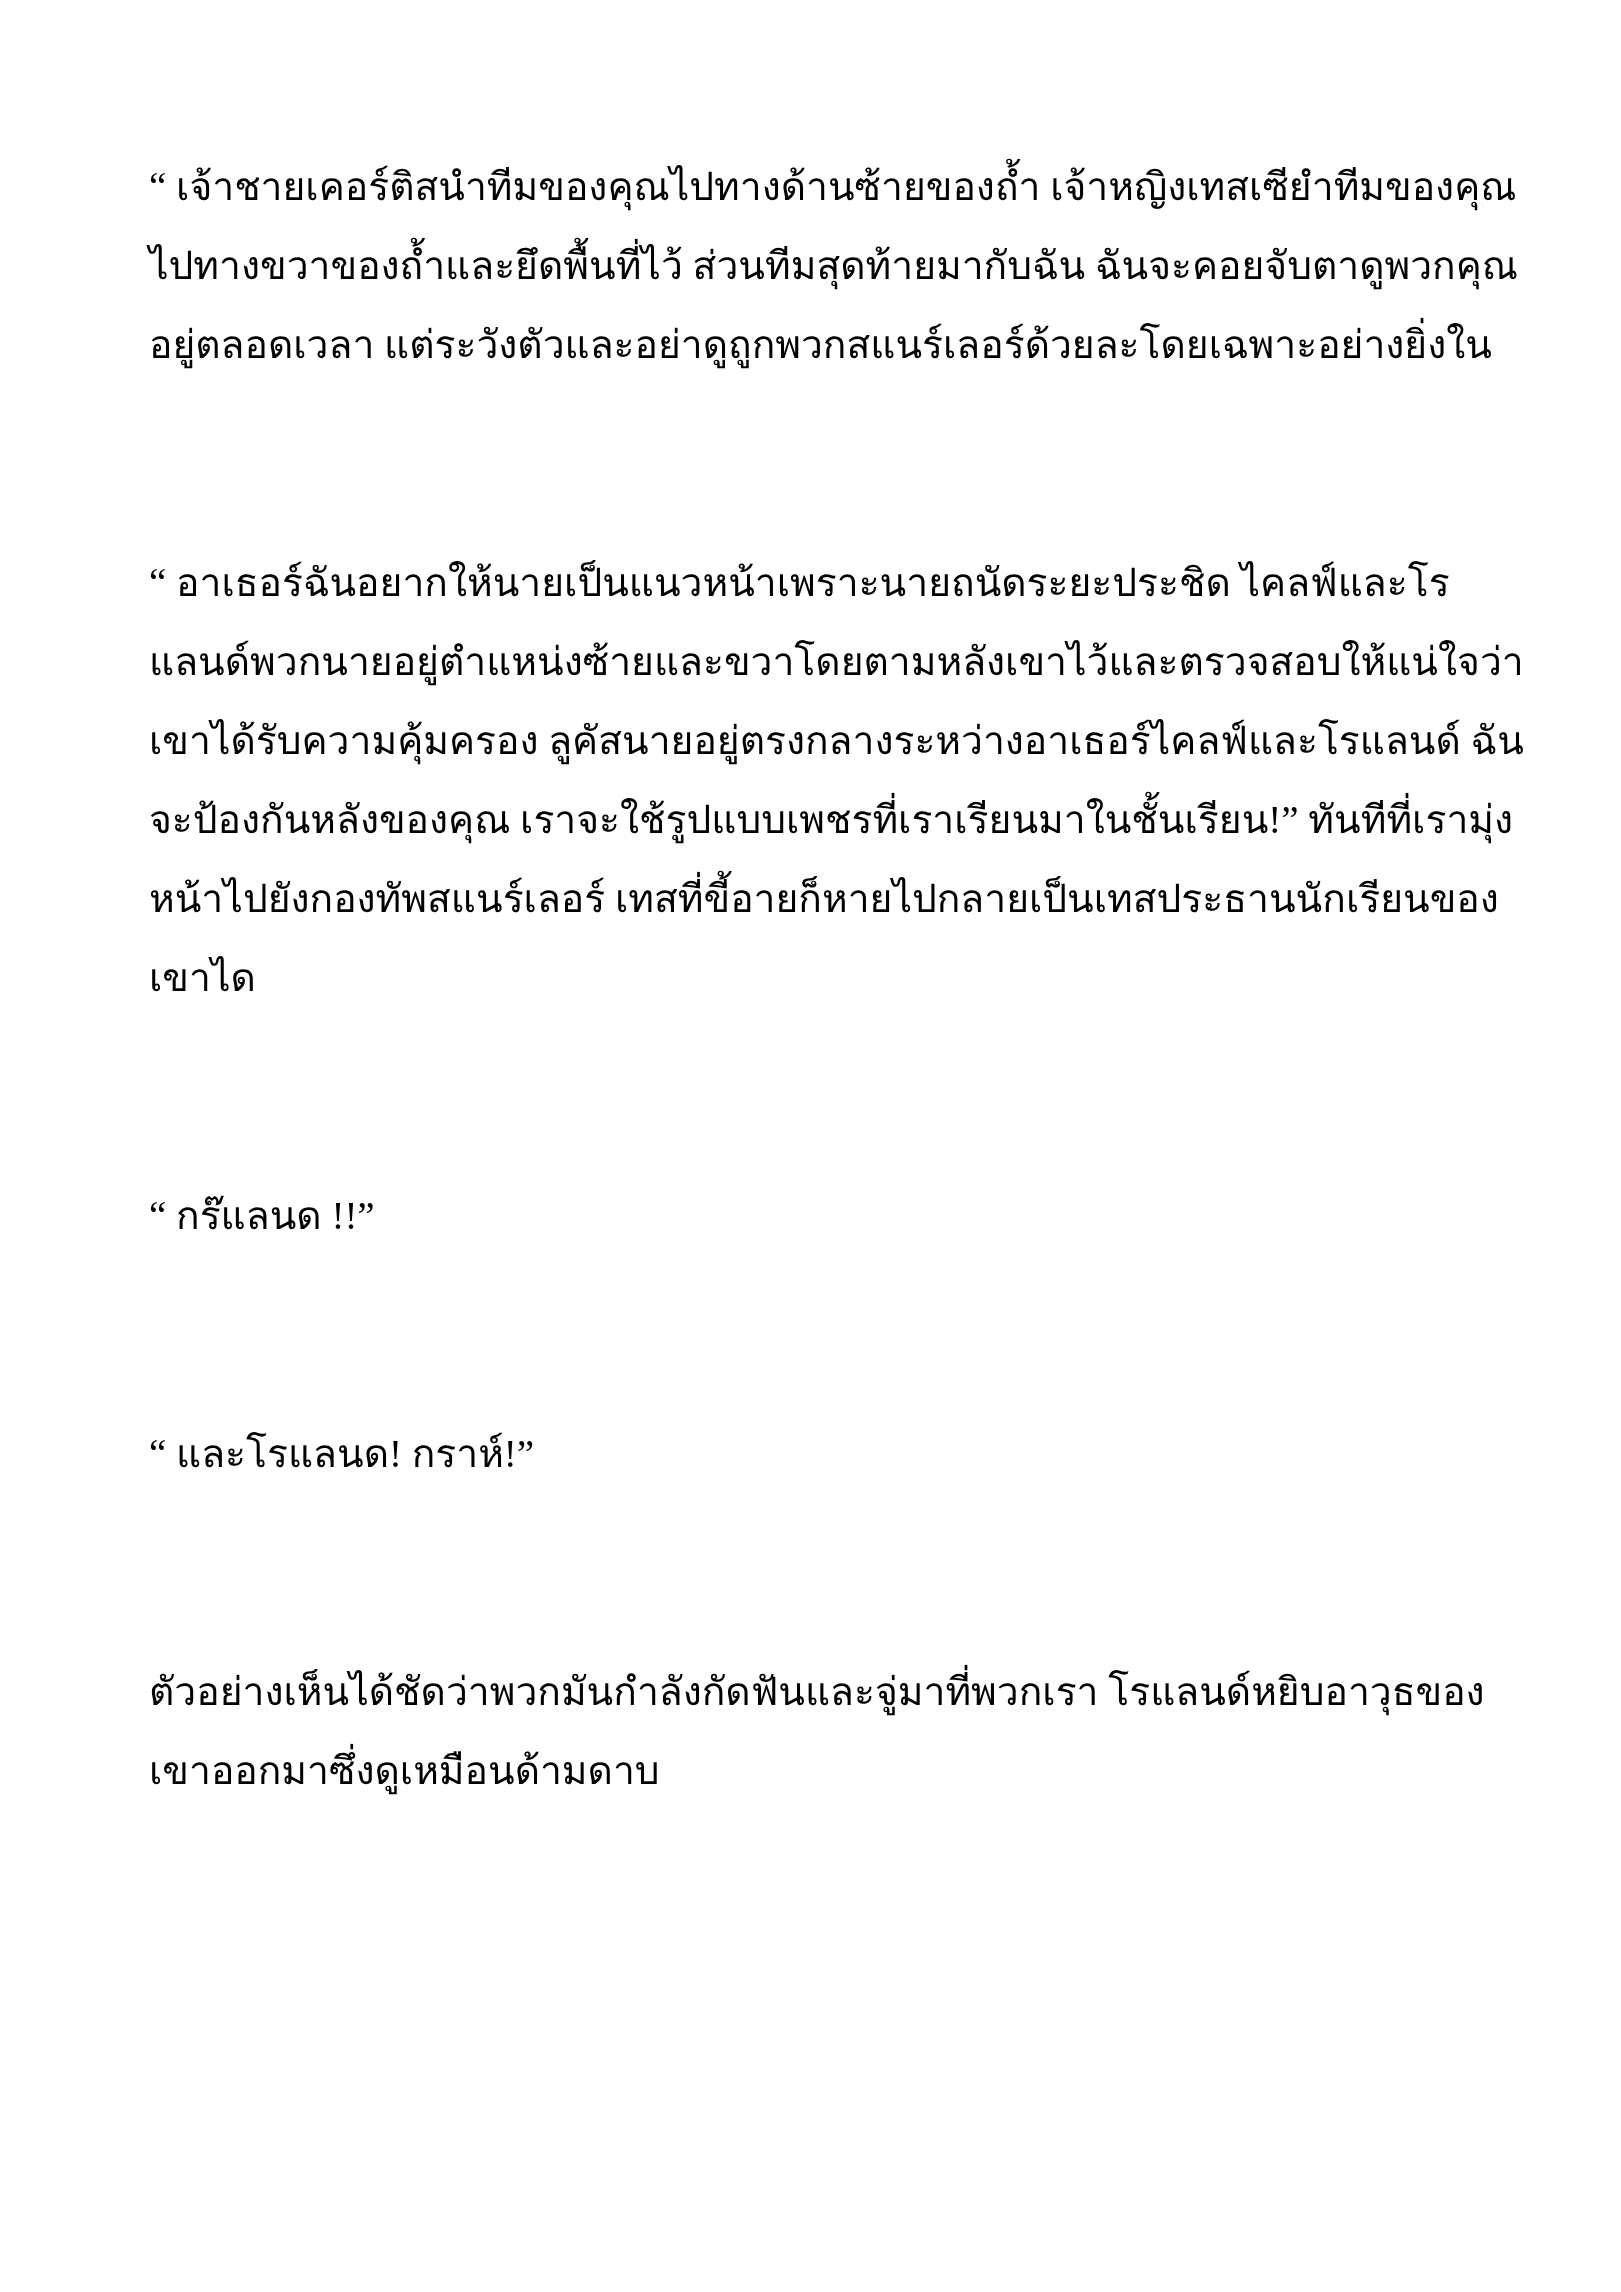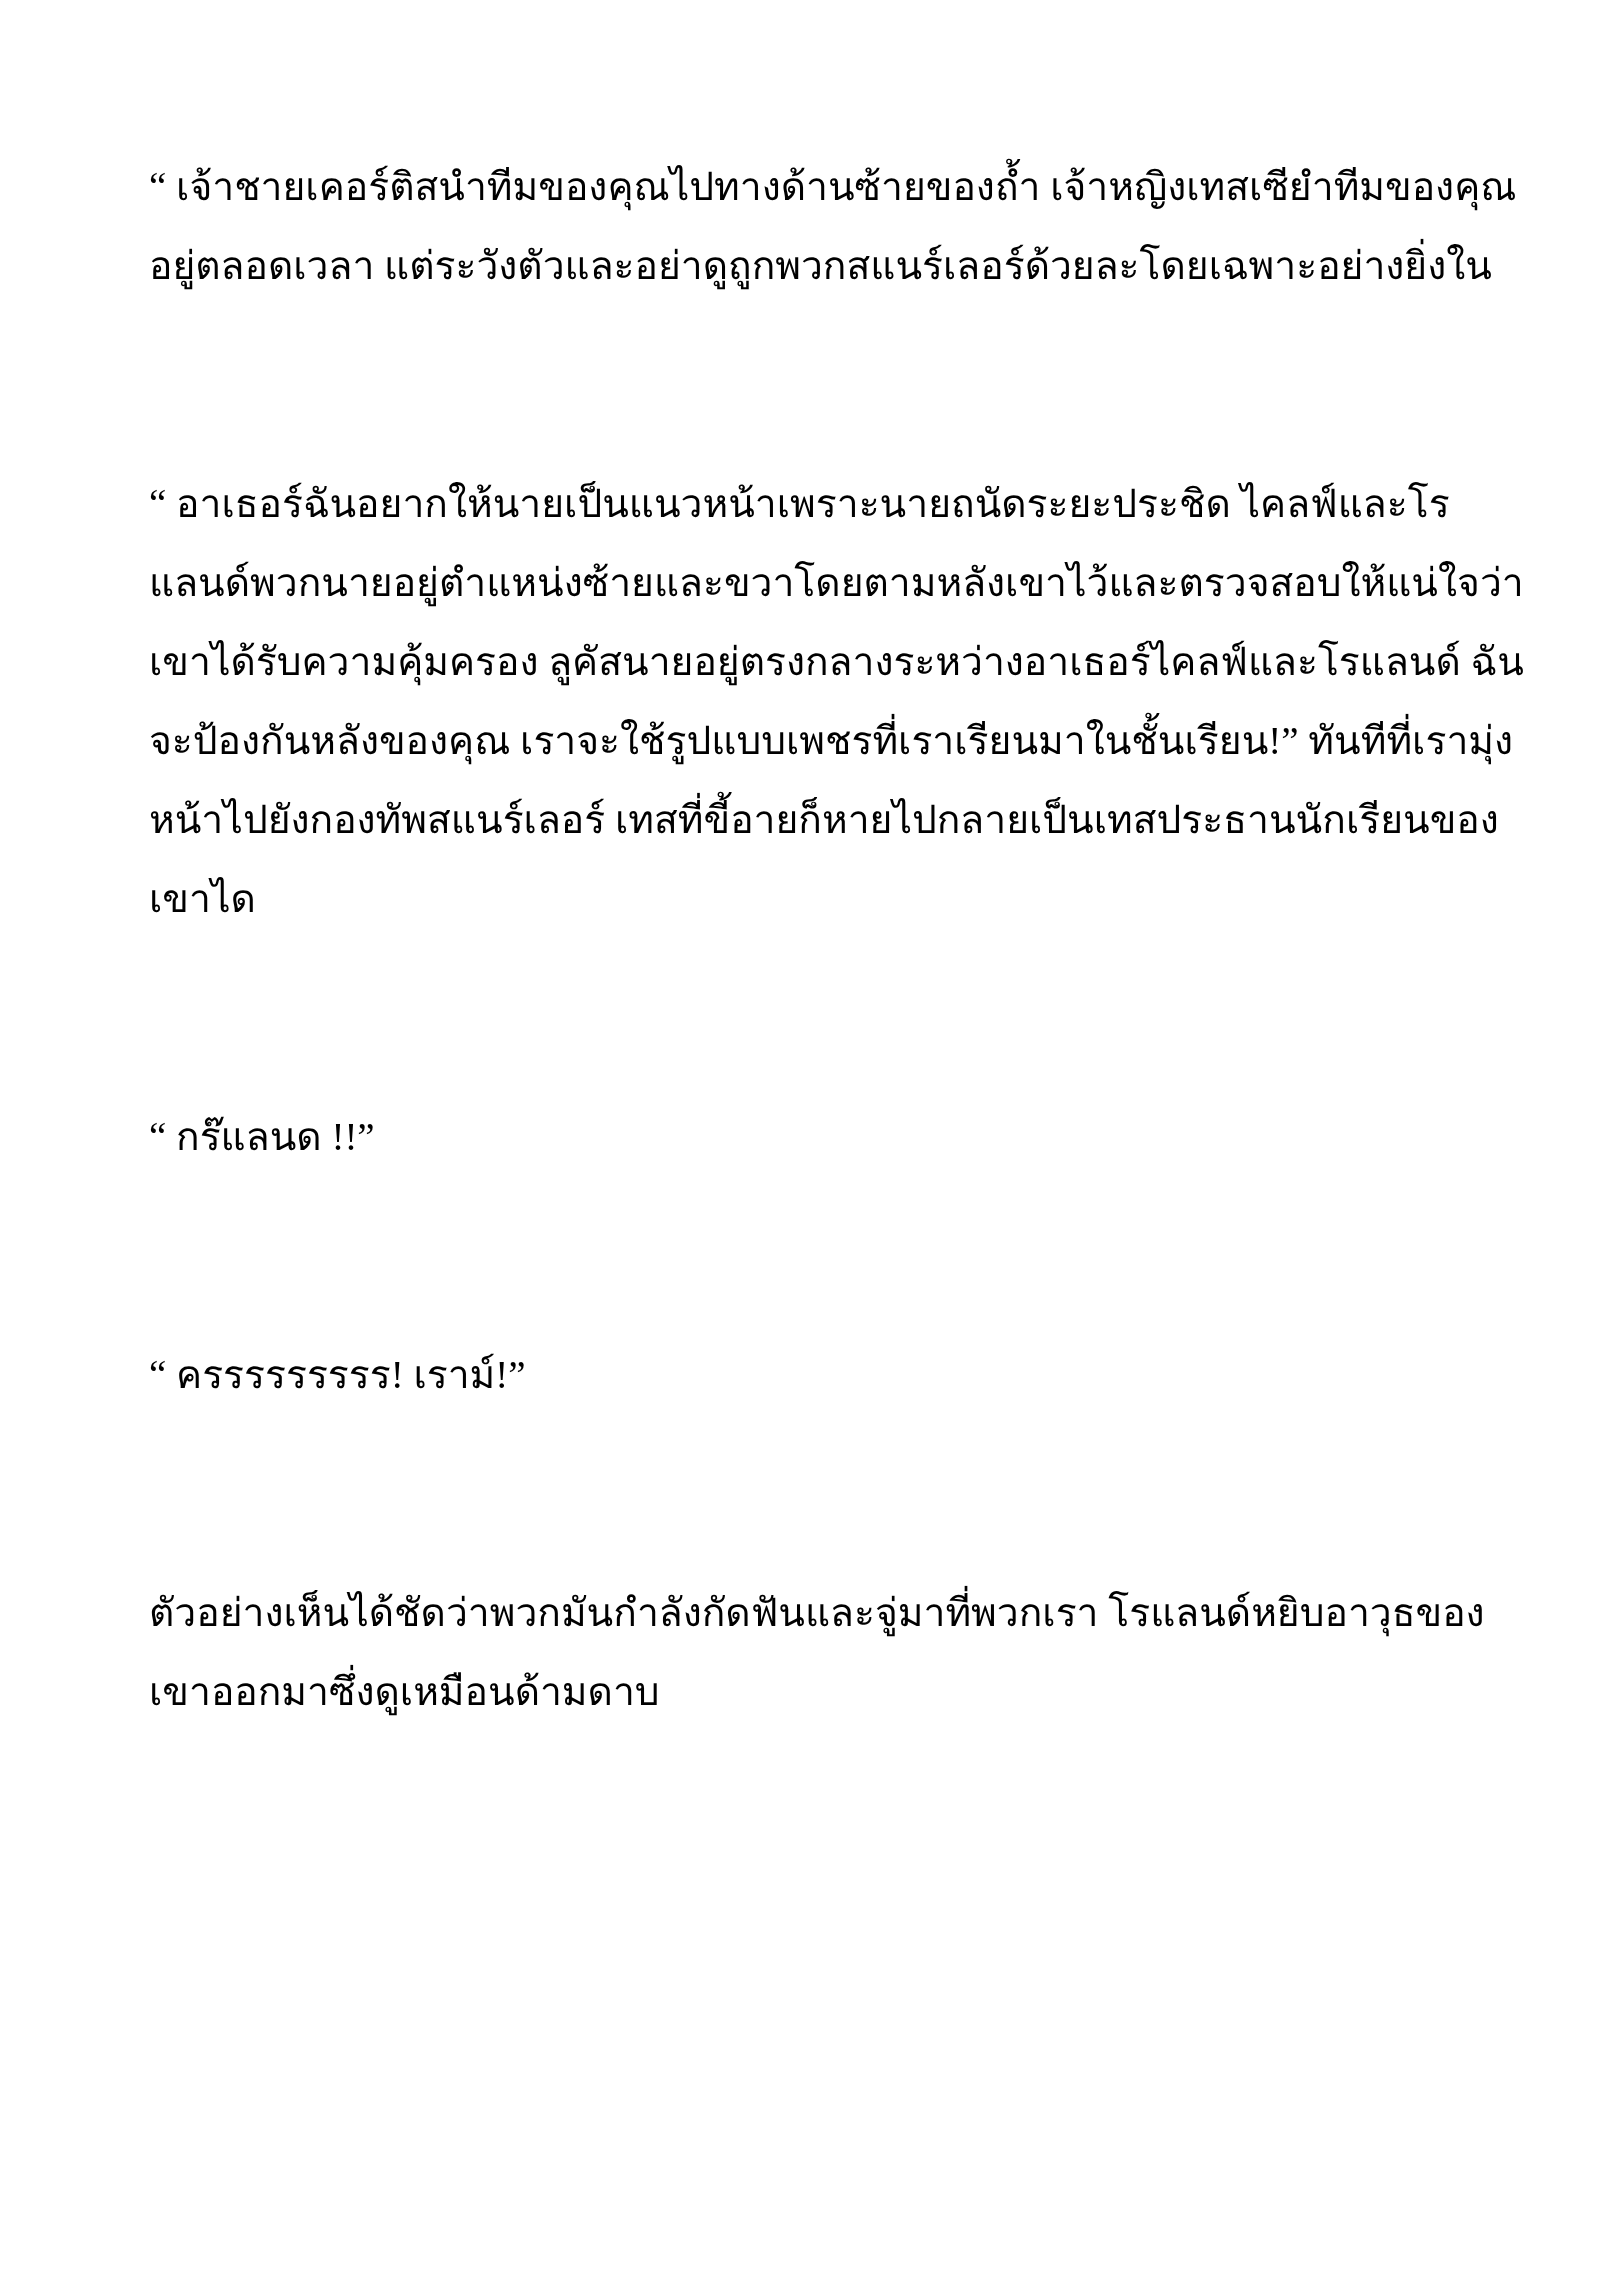--- a/index.html
+++ b/index.html
@@ -28,38 +28,39 @@
     letter-spacing: 0;
   }
 </style>
 </head>
 <body>
 
 <div class="page">
 
   <div class="paragraph">
     <div class="text-line">“ เจ้าชายเคอร์ติสนำทีมของคุณไปทางด้านซ้ายของถ้ำ เจ้าหญิงเทสเซียำทีมของคุณ</div>
+    <div class="text-line">ไปทางขวาของถ้ำและยึดพื้นที่ไว้ ส่วนทีมสุดท้ายมากับฉัน ฉันจะคอยจับตาดูพวกคุณ</div>
     <div class="text-line">อยู่ตลอดเวลา แต่ระวังตัวและอย่าดูถูกพวกสแนร์เลอร์ด้วยละโดยเฉพาะอย่างยิ่งใน</div>
   </div>
 
   <div class="paragraph">
     <div class="text-line">“ อาเธอร์ฉันอยากให้นายเป็นแนวหน้าเพราะนายถนัดระยะประชิด ไคลฟ์และโร</div>
     <div class="text-line">แลนด์พวกนายอยู่ตำแหน่งซ้ายและขวาโดยตามหลังเขาไว้และตรวจสอบให้แน่ใจว่า</div>
     <div class="text-line">เขาได้รับความคุ้มครอง ลูคัสนายอยู่ตรงกลางระหว่างอาเธอร์ไคลฟ์และโรแลนด์ ฉัน</div>
     <div class="text-line">จะป้องกันหลังของคุณ เราจะใช้รูปแบบเพชรที่เราเรียนมาในชั้นเรียน!” ทันทีที่เรามุ่ง</div>
     <div class="text-line">หน้าไปยังกองทัพสแนร์เลอร์ เทสที่ขี้อายก็หายไปกลายเป็นเทสประธานนักเรียนของ</div>
     <div class="text-line">เขาได</div>
   </div>
 
   <div class="paragraph">
     <div class="text-line">“ กร๊แลนด !!”</div>
   </div>
 
   <div class="paragraph">
-    <div class="text-line">“ ครรรรรรรรร! เราม์!”</div>
+    <div class="text-line">“ และโรแลนด! กราห์!”</div>
   </div>
 
   <div class="paragraph">
     <div class="text-line">ตัวอย่างเห็นได้ชัดว่าพวกมันกำลังกัดฟันและจู่มาที่พวกเรา โรแลนด์หยิบอาวุธของ</div>
     <div class="text-line">เขาออกมาซึ่งดูเหมือนด้ามดาบ</div>
   </div>
 
 </div>
 
 

